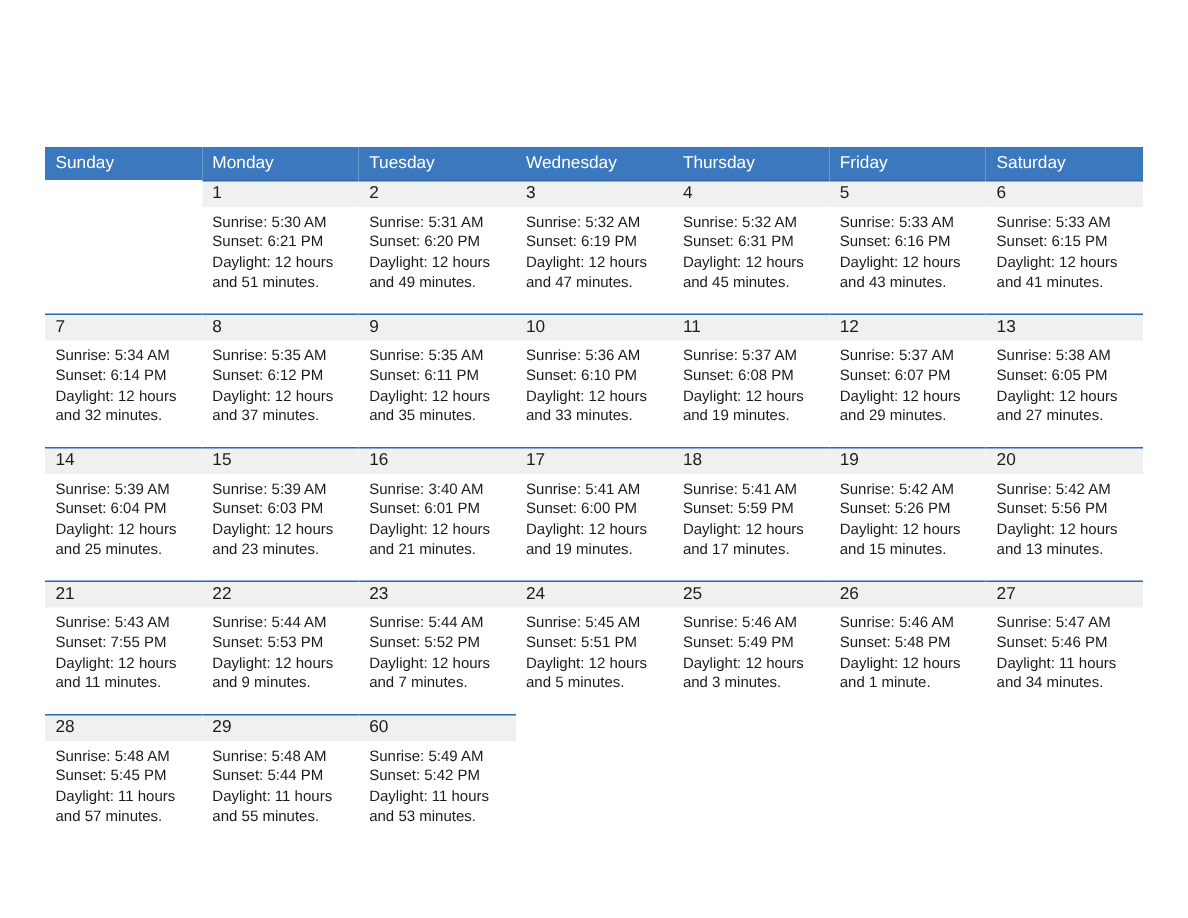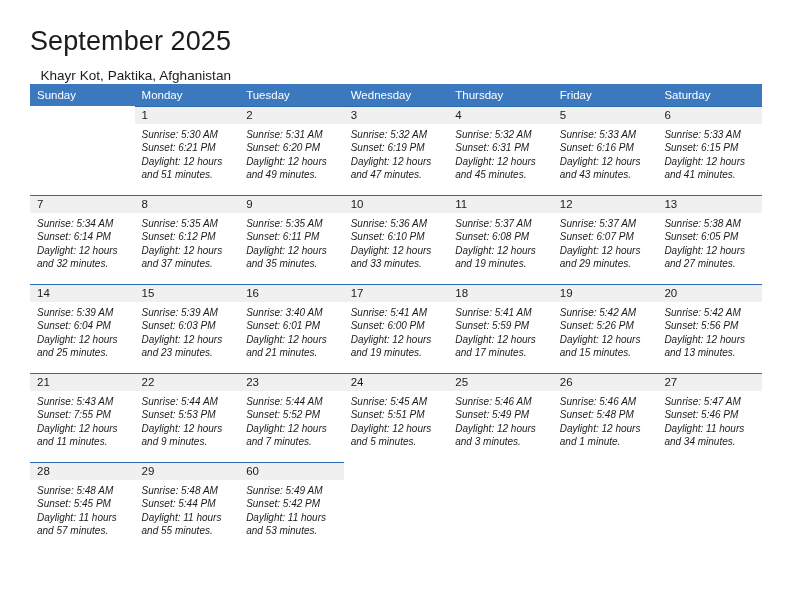--- a/index.html
+++ b/index.html
@@ -78,21 +78,21 @@
     color: #1b1b1b;
     margin-top: 11px;
     letter-spacing: 0.05px;
   }
 
   
   .calendar {
     width: 732px;
     border-collapse: collapse;
     table-layout: fixed;
-    margin-top: 6px;
+    margin-top: 20px;
   }
 
   .calendar thead th {
     background: #3b78bd;
     color: #ffffff;
     font-size: 11.5px;
     font-weight: normal;
     text-align: left;
     padding: 5px 0 5px 7px;
     height: 21px;
@@ -124,36 +124,31 @@
     background: transparent;
     border-top: none;
     height: 18px;
   }
 
   .cell-lines {
     padding: 4px 6px 0 7px;
     font-size: 10px;
     line-height: 13.4px;
     color: #1b1b1b;
-    font-style: italic;
   }
   .cell-lines div { white-space: nowrap; }
 </style>
 </head>
 <body>
 
 <div class="page">
 
   <div class="header">
 
 
-    <div class="title-block">
-      <h1 class="cal-title">September 2025</h1>
-      <div class="cal-subtitle">Khayr Kot, Paktika, Afghanistan</div>
-    </div>
 
   </div>
 
   <table class="calendar">
     <thead>
       <tr id="weekday-row">
           <th>Sunday</th>
           <th>Monday</th>
           <th>Tuesday</th>
           <th>Wednesday</th>

